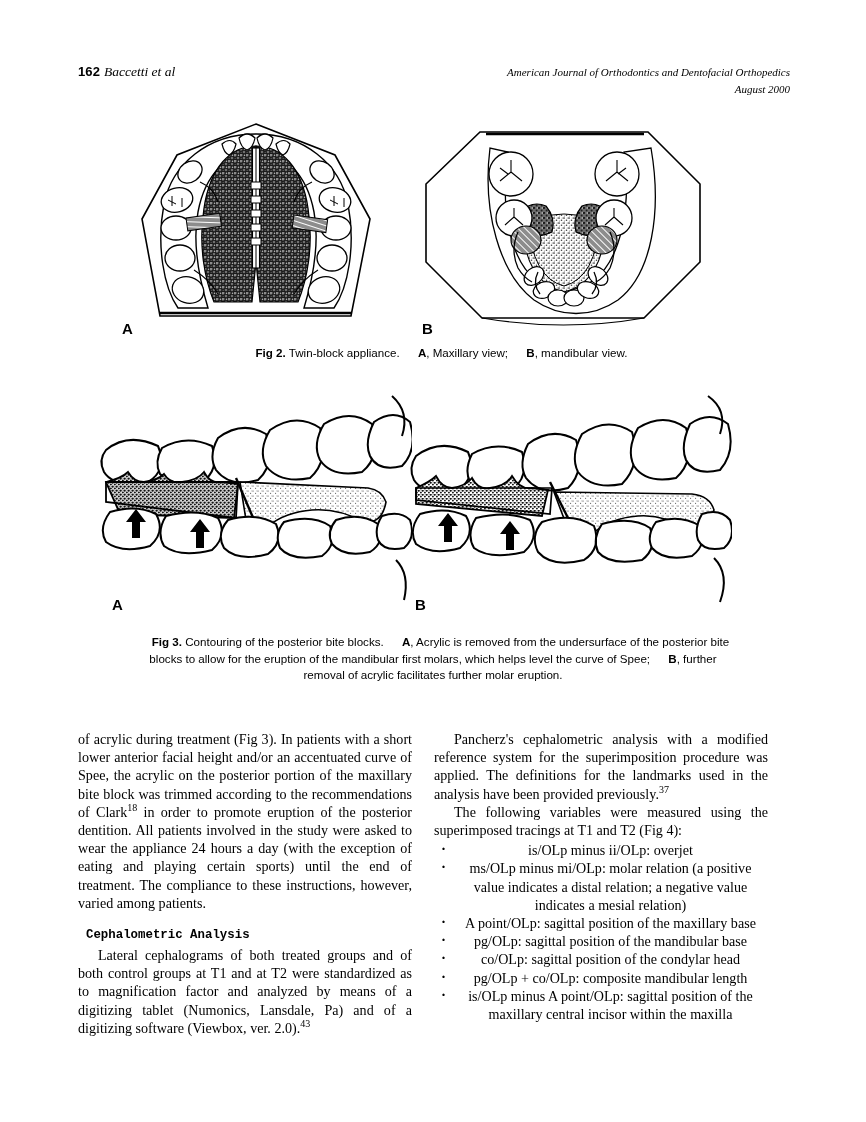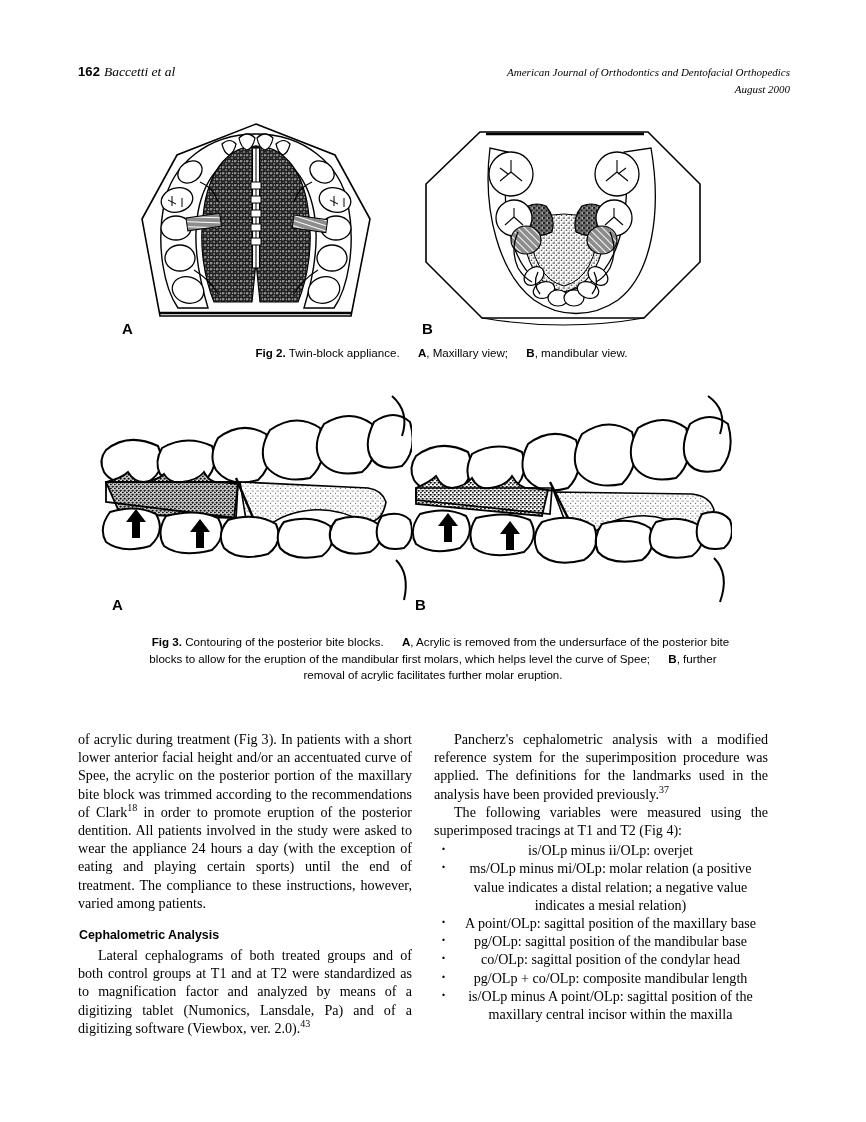--- a/index.html
+++ b/index.html
@@ -124,25 +124,25 @@
   .col-right { left: 434px; }
 
   .col p {
     margin: 0;
     text-indent: 20px;
     text-align: justify;
   }
   .col p.noindent { text-indent: 0; }
 
   .subhead {
-    font-family: Liberation Sans, sans-serif;
+    font-family: Liberation Mono, monospace;
     font-weight: bold;
     font-size: 12.4px;
     line-height: 16px;
-    margin: 15px 0 3px 1px;
+    margin: 15px 0 3px 8px;
     text-align: left;
     text-indent: 0;
   }
 
   sup {
     font-size: 10px;
     line-height: 0;
     vertical-align: super;
   }
 

